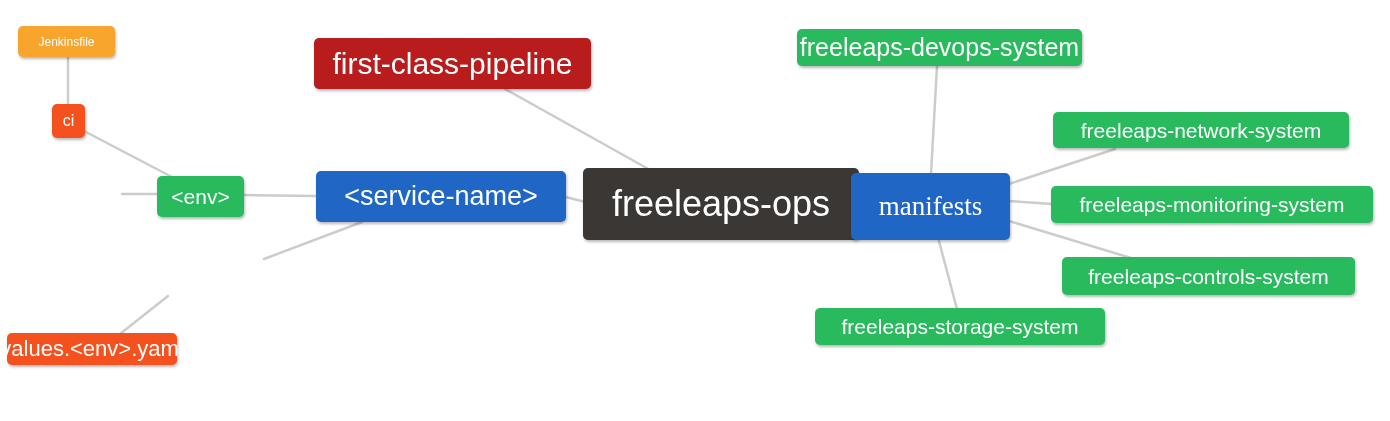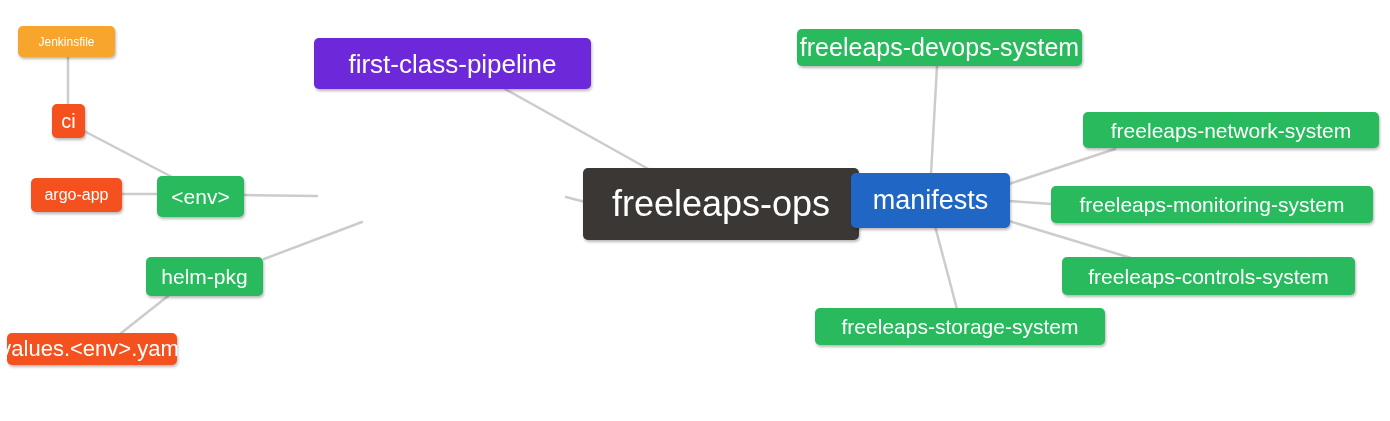--- a/index.html
+++ b/index.html
@@ -53,26 +53,25 @@
       <line x1="566" y1="197" x2="585" y2="202" stroke="#cccccc" stroke-width="2.5" stroke-linecap="round"></line>
       <line x1="846" y1="203" x2="852" y2="200" stroke="#cccccc" stroke-width="2.5" stroke-linecap="round"></line>
       <line x1="931" y1="174" x2="937" y2="66" stroke="#cccccc" stroke-width="2.5" stroke-linecap="round"></line>
       <line x1="1009" y1="184" x2="1115" y2="149" stroke="#cccccc" stroke-width="2.5" stroke-linecap="round"></line>
       <line x1="1009" y1="201" x2="1052" y2="204" stroke="#cccccc" stroke-width="2.5" stroke-linecap="round"></line>
       <line x1="1009" y1="221" x2="1131" y2="258" stroke="#cccccc" stroke-width="2.5" stroke-linecap="round"></line>
       <line x1="935" y1="226" x2="957" y2="309" stroke="#cccccc" stroke-width="2.5" stroke-linecap="round"></line>
     </svg>
 
 <div class="node" style="left: 583px; top: 168px; width: 276px; height: 72px; font-size: 36px; background: rgb(59, 55, 53);">freeleaps-ops</div>
-    <div class="node" style="left: 314px; top: 38px; width: 277px; height: 51px; font-size: 26px; background: #6d28d9;">first-class-pipeline</div>
-    <div class="node" style="left: 851px; top: 173px; width: 159px; height: 55px; font-size: 27px; background: rgb(32, 103, 197);">manifests</div>
+    <div class="node" style="left: 314px; top: 38px; width: 277px; height: 51px; font-size: 30px; background: #b91c1c;">first-class-pipeline</div>
+    <div class="node" style="left: 316px; top: 171px; width: 250px; height: 51px; font-size: 27px; background: rgb(32, 103, 197);">&lt;service-name&gt;</div>
+    <div class="node" style="left: 851px; top: 173px; width: 159px; height: 67px; font-size: 27px; background: rgb(32, 103, 197); font-family: Liberation Serif, serif;">manifests</div>
     <div class="node" style="left: 157px; top: 176px; width: 87px; height: 41px; font-size: 21px; background: rgb(41, 186, 93);">&lt;env&gt;</div>
-    <div class="node" style="left: 146px; top: 257px; width: 117px; height: 39px; font-size: 21px; background: rgb(41, 186, 93);">helm-pkg</div>
     <div class="node" style="left: 18px; top: 26px; width: 97px; height: 31px; font-size: 12px; background: rgb(248, 165, 45);">Jenkinsfile</div>
-    <div class="node" style="left: 52px; top: 104px; width: 33px; height: 34px; font-size: 20px; background: rgb(244, 81, 30);">ci</div>
-    <div class="node" style="left: 31px; top: 178px; width: 91px; height: 34px; font-size: 16px; background: rgb(244, 81, 30);">argo-app</div>
+    <div class="node" style="left: 52px; top: 104px; width: 33px; height: 34px; font-size: 16px; background: rgb(244, 81, 30);">ci</div>
     <div class="node" style="left: 7px; top: 333px; width: 170px; height: 32px; font-size: 22px; background: rgb(244, 81, 30);">values.&lt;env&gt;.yaml</div>
     <div class="node" style="left: 797px; top: 29px; width: 285px; height: 37px; font-size: 25px; background: rgb(41, 186, 93);">freeleaps-devops-system</div>
-    <div class="node" style="left: 1053px; top: 112px; width: 296px; height: 36px; font-size: 21px; background: rgb(41, 186, 93); margin-left: 30px;">freeleaps-network-system</div>
+    <div class="node" style="left: 1053px; top: 112px; width: 296px; height: 36px; font-size: 21px; background: rgb(41, 186, 93);">freeleaps-network-system</div>
     <div class="node" style="left: 1051px; top: 186px; width: 322px; height: 37px; font-size: 21px; background: rgb(41, 186, 93);">freeleaps-monitoring-system</div>
     <div class="node" style="left: 1062px; top: 257px; width: 293px; height: 38px; font-size: 21px; background: rgb(41, 186, 93);">freeleaps-controls-system</div>
     <div class="node" style="left: 815px; top: 308px; width: 290px; height: 37px; font-size: 21px; background: rgb(41, 186, 93);">freeleaps-storage-system</div>
   </div>
 
 </body></html>

